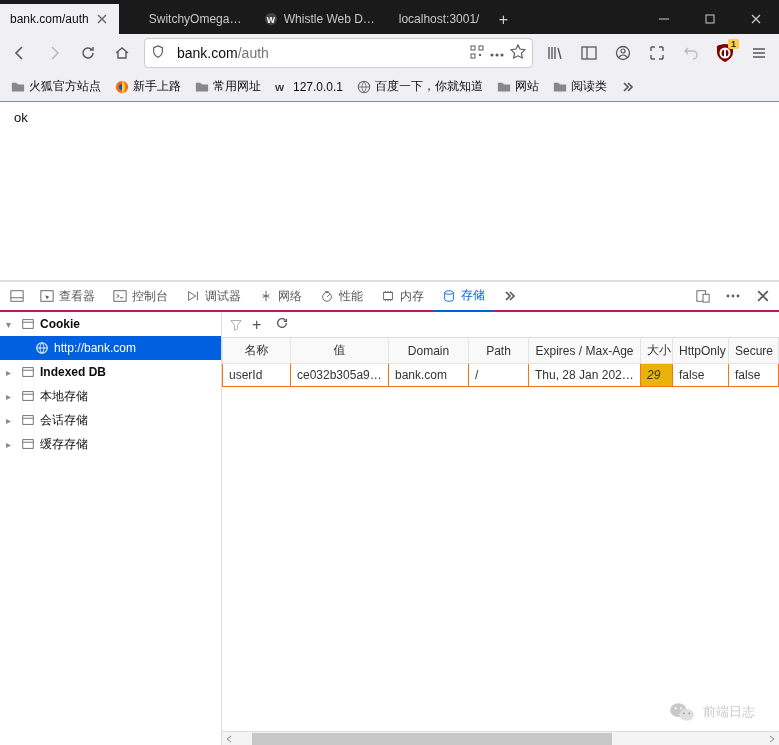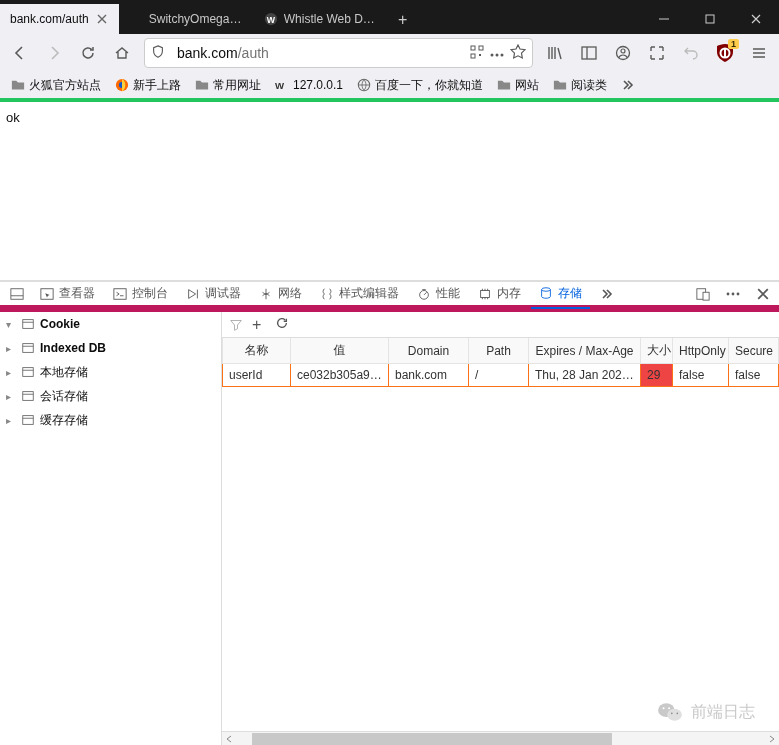--- a/index.html
+++ b/index.html
@@ -23,31 +23,31 @@
 .urlbar { flex: 1; height: 30px; background: #fff; border: 1px solid #ccc; border-radius: 4px; display: flex; align-items: center; padding: 0 6px; gap: 6px; margin: 0 4px; }
 .url-text { flex: 1; font-size: 14px; color: #737373; }
 .url-text .host { color: #0c0c0d; }
 .urlbar-icon { color: #5a5a5a; cursor: pointer; }
 .switchy-icon { width: 14px; height: 14px; border-radius: 50%; background: conic-gradient(#d44 0 120deg, #4a4 120deg 240deg, #48d 240deg 360deg); }
 .ublock { position: relative; width: 20px; height: 20px; }
 .ublock svg { width: 20px; height: 20px; }
 .ublock-badge { position: absolute; top: -4px; right: -4px; background: #ffcd4d; color: #3a2e00; font-size: 9px; padding: 0 3px; border-radius: 2px; font-weight: bold; }
 
 
-.bookmarks { height: 30px; background: #f0f0f4; border-bottom: 4px solid #22c55e; display: flex; align-items: center; padding: 0 6px; gap: 4px; overflow: hidden; }
+.bookmarks { height: 30px; background: #f0f0f4; border-bottom: 1px solid #22c55e; display: flex; align-items: center; padding: 0 6px; gap: 4px; overflow: hidden; }
 .bkm { display: flex; align-items: center; gap: 4px; padding: 3px 5px; color: #0c0c0d; font-size: 12px; cursor: pointer; border-radius: 3px; white-space: nowrap; }
 .bkm-folder-icon { fill: #888; }
 .bkm-right { margin-left: auto; display: flex; align-items: center; gap: 4px; }
 
 
-.page { height: 178px; padding: 8px 6px; font-family: "Courier New", monospace; font-size: 13px; }
+.page { height: 178px; padding: 8px 14px; font-family: "Courier New", monospace; font-size: 13px; }
 
 
 .devtools { height: 465px; border-top: 2px solid #ddd; display: flex; flex-direction: column; background: #fff; }
-.dt-tabs { height: 30px; border-bottom: 7px solid #be185d; display: flex; align-items: center; padding: 0 4px; gap: 2px; }
+.dt-tabs { height: 30px; border-bottom: 2px solid #be185d; display: flex; align-items: center; padding: 0 4px; gap: 2px; }
 .dt-tab { display: flex; align-items: center; gap: 5px; padding: 0 8px; height: 30px; cursor: pointer; color: #555; }
 .dt-tab.active { color: #0060df; border-bottom: 2px solid #0060df; margin-bottom: -1px; }
 .dt-tab svg { width: 14px; height: 14px; }
 .dt-right { margin-left: auto; display: flex; align-items: center; gap: 6px; }
 
 .dt-body { flex: 1; display: flex; overflow: hidden; }
 .dt-sidebar { width: 222px; border-right: 1px solid #ddd; display: flex; flex-direction: column; }
 .tree-row { display: flex; align-items: center; height: 24px; padding: 0 6px; gap: 5px; cursor: pointer; }
 .tree-row.indent1 { padding-left: 20px; }
 .tree-row.selected { background: #0060df; color: #fff; }
@@ -55,29 +55,29 @@
 .tree-row.selected .tree-arrow { color: #fff; }
 .tree-icon { width: 14px; height: 14px; flex-shrink: 0; }
 
 .dt-main { flex: 1; display: flex; flex-direction: column; overflow: hidden; }
 .filter-row { height: 26px; border-bottom: 1px solid #ddd; display: flex; align-items: center; padding: 0 8px; gap: 6px; color: #888; }
 .filter-row input { border: none; outline: none; flex: 1; font-size: 12px; }
 .table-wrap { flex: 1; overflow: auto; }
 .cookie-table { width: 100%; border-collapse: collapse; font-size: 12px; table-layout: fixed; }
 .cookie-table th { text-align: center; font-weight: normal; padding: 4px 6px; border: 1px solid #e4e4e4; border-top: none; background: #f9f9f9; height: 24px; color: #333; white-space: nowrap; overflow: hidden; }
 .cookie-table td { padding: 4px 6px; border: 1px solid #f97316; height: 22px; white-space: nowrap; overflow: hidden; text-overflow: ellipsis; color: #333; }
-.cookie-table td.hl { background: #ef4444; }
+.cookie-table td.hl { background: #eab308; font-style: italic; }
 
 .dt-footer { height: 14px; background: #f4f4f4; border-top: 1px solid #ddd; display: flex; }
 .hscroll { flex: 1; background: #f4f4f4; position: relative; }
 .hscroll-thumb { position: absolute; left: 16px; top: 1px; height: 12px; width: 68%; background: #c8c8c8; }
 .vscroll-corner { width: 14px; }
 
 
-.watermark { position: absolute; right: 24px; bottom: 22px; display: flex; align-items: flex-end; gap: 8px; color: #c9c9c9; font-size: 16px; pointer-events: none; }
+.watermark { position: absolute; right: 24px; bottom: 22px; display: flex; align-items: center; gap: 8px; color: #c9c9c9; font-size: 13px; pointer-events: none; }
 .wm-icon { width: 26px; height: 22px; }
 </style>
 </head>
 <body>
 
 <div class="titlebar">
   <div class="tab active">
     <span class="tab-title">bank.com/auth</span>
     <span class="tab-close">
       <svg width="10" height="10" viewBox="0 0 10 10">
@@ -90,20 +90,23 @@
     <span class="tab-title">SwitchyOmega 选项</span>
   </div>
   <div class="tab">
     <span class="tab-favicon">
       <svg viewBox="0 0 16 16">
           <circle cx="8" cy="8" r="7" fill="#444"></circle>
           <text x="8" y="12" font-size="10" fill="#fff" text-anchor="middle" font-weight="bold">W</text>
         </svg>
     </span>
     <span class="tab-title">Whistle Web Debugger</span>
+  </div>
+  <div class="tab">
+    <span class="tab-title">localhost:3001/</span>
   </div>
   <div class="newtab">+</div>
   <div class="window-controls">
     <div class="win-btn">
         <svg width="10" height="10" viewBox="0 0 10 10">
           <path d="M0 5h10" stroke="currentColor"></path>
         </svg>
       </div>
     <div class="win-btn">
         <svg width="10" height="10" viewBox="0 0 10 10">
@@ -292,26 +295,20 @@
         <span>调试器</span>
       </div>
     <div class="dt-tab">
         <svg viewBox="0 0 16 16">
           <path d="M8 2v5M8 14v-5M4 10l4-3 4 3M4 6l4 3 4-3" stroke="currentColor" fill="none"></path>
         </svg>
         <span>网络</span>
       </div>
     <div class="dt-tab">
         <svg viewBox="0 0 16 16">
-          <path d="M5 2c-2 2-2 4 0 6-2 2-2 4 0 6M11 2c2 2 2 4 0 6 2 2 2 4 0 6" fill="none" stroke="currentColor"></path>
-        </svg>
-        <span>样式编辑器</span>
-      </div>
-    <div class="dt-tab">
-        <svg viewBox="0 0 16 16">
           <circle cx="8" cy="9" r="5" fill="none" stroke="currentColor"></circle>
           <path d="M8 9l3-3M6 3l4 0" stroke="currentColor"></path>
         </svg>
         <span>性能</span>
       </div>
     <div class="dt-tab">
         <svg viewBox="0 0 16 16">
           <rect x="3" y="4" width="10" height="8" fill="none" stroke="currentColor"></rect>
           <path d="M5 4V2M8 4V2M11 4V2M5 14v-2M8 14v-2M11 14v-2" stroke="currentColor"></path>
         </svg>
@@ -353,20 +350,28 @@
 
   <div class="dt-body">
     <div class="dt-sidebar">
       <div class="tree-row">
           <span class="tree-arrow">▾</span>
           <svg class="tree-icon" viewBox="0 0 16 16">
             <rect x="2" y="3" width="12" height="10" fill="none" stroke="#666"></rect>
             <line x1="2" y1="6" x2="14" y2="6" stroke="#666"></line>
           </svg>
           <b>Cookie</b>
+        </div>
+      <div class="tree-row indent1 selected">
+          <span class="tree-arrow"></span>
+          <svg class="tree-icon" viewBox="0 0 16 16">
+            <circle cx="8" cy="8" r="6" fill="none" stroke="#fff" stroke-width="1.2"></circle>
+            <path d="M2 8h12M8 2c3 3 3 9 0 12M8 2c-3 3-3 9 0 12" stroke="#fff" fill="none"></path>
+          </svg>
+          <span>http://bank.com</span>
         </div>
       <div class="tree-row">
           <span class="tree-arrow">▸</span>
           <svg class="tree-icon" viewBox="0 0 16 16">
             <rect x="2" y="3" width="12" height="10" fill="none" stroke="#666"></rect>
             <line x1="2" y1="6" x2="14" y2="6" stroke="#666"></line>
           </svg>
           <b>Indexed DB</b>
         </div>
       <div class="tree-row">

